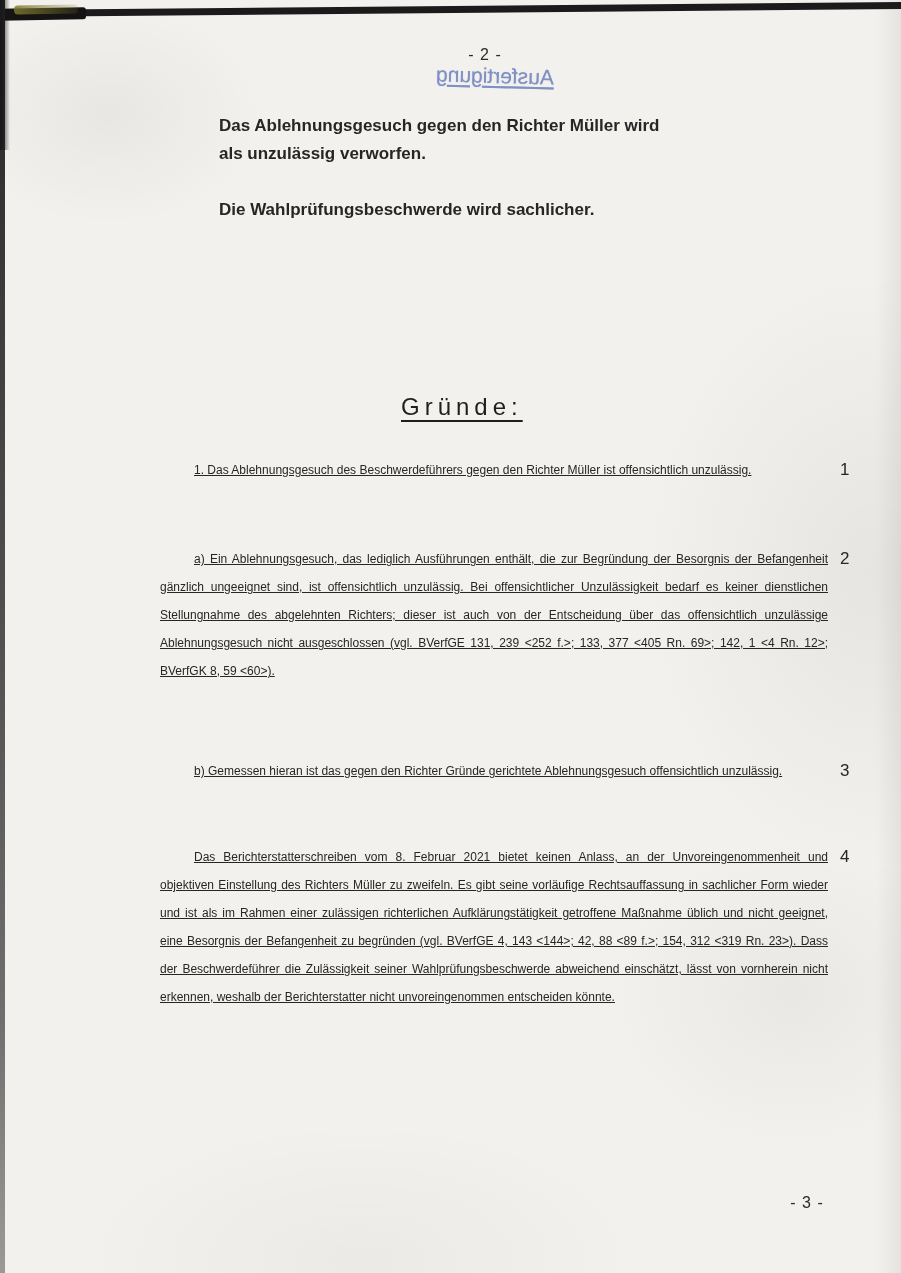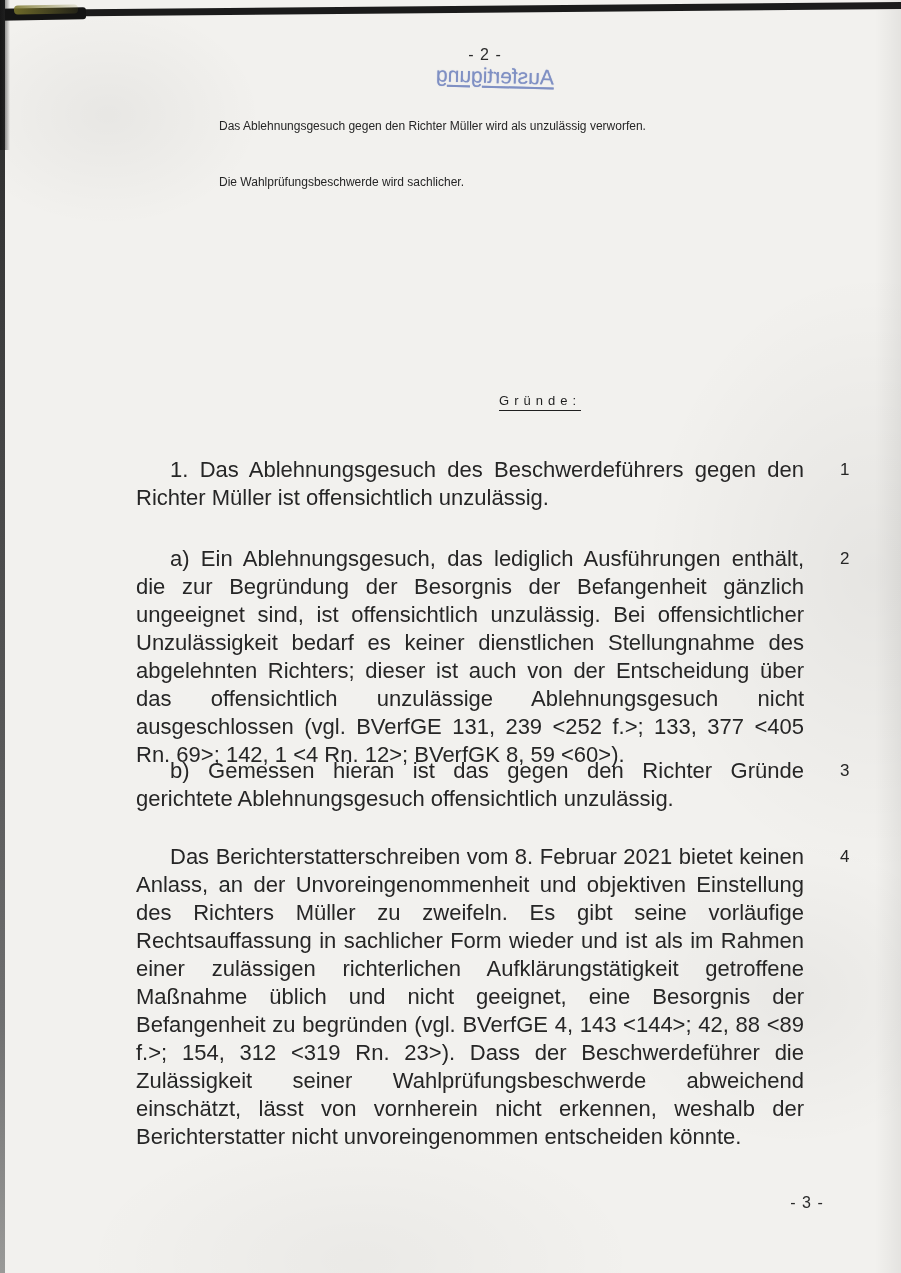--- a/index.html
+++ b/index.html
@@ -57,35 +57,35 @@
     font-size: 21px;
     color: #7688c0;
     transform: scaleX(-1) rotate(-1.5deg);
     text-decoration: underline;
     text-underline-offset: 3px;
     text-shadow: 0 0 1px rgba(118,136,192,0.7);
     opacity: 0.92;
   }
   .tenor {
     position: absolute; left: 219px; top: 112px; width: 446px;
-    font-size: 12px; line-height: 28px;
+    font-size: 17px; line-height: 28px; font-weight: bold;
   }
   .tenor p { margin: 0 0 28px 0; }
   .heading {
     position: absolute; left: 401px; top: 393px; width: 180px;
-    text-align: right;
-    font-size: 13px; letter-spacing: 5px;
+    text-align: left;
+    font-size: 24px; letter-spacing: 5px;
     text-decoration: underline; text-underline-offset: 5px;
     color: #1f1f1f;
   }
   .body-par {
-    position: absolute; left: 136px; width: 668px;
-    font-size: 22px; line-height: 28px;
+    position: absolute; left: 160px; width: 668px;
+    font-size: 12px; line-height: 28px;
     text-align: justify; text-indent: 34px;
-    hyphens: auto; -webkit-hyphens: auto;
+    hyphens: auto; text-decoration: underline; -webkit-hyphens: auto;
   }
   .par-1 { top: 456px; }
   .par-2 { top: 545px; }
   .par-3 { top: 757px; }
   .par-4 { top: 843px; }
   .margin-num {
     position: absolute; left: 840px; width: 24px;
     font-size: 17px; line-height: 28px; text-align: left; color: #262626;
   }
   .num-1 { top: 456px; }

